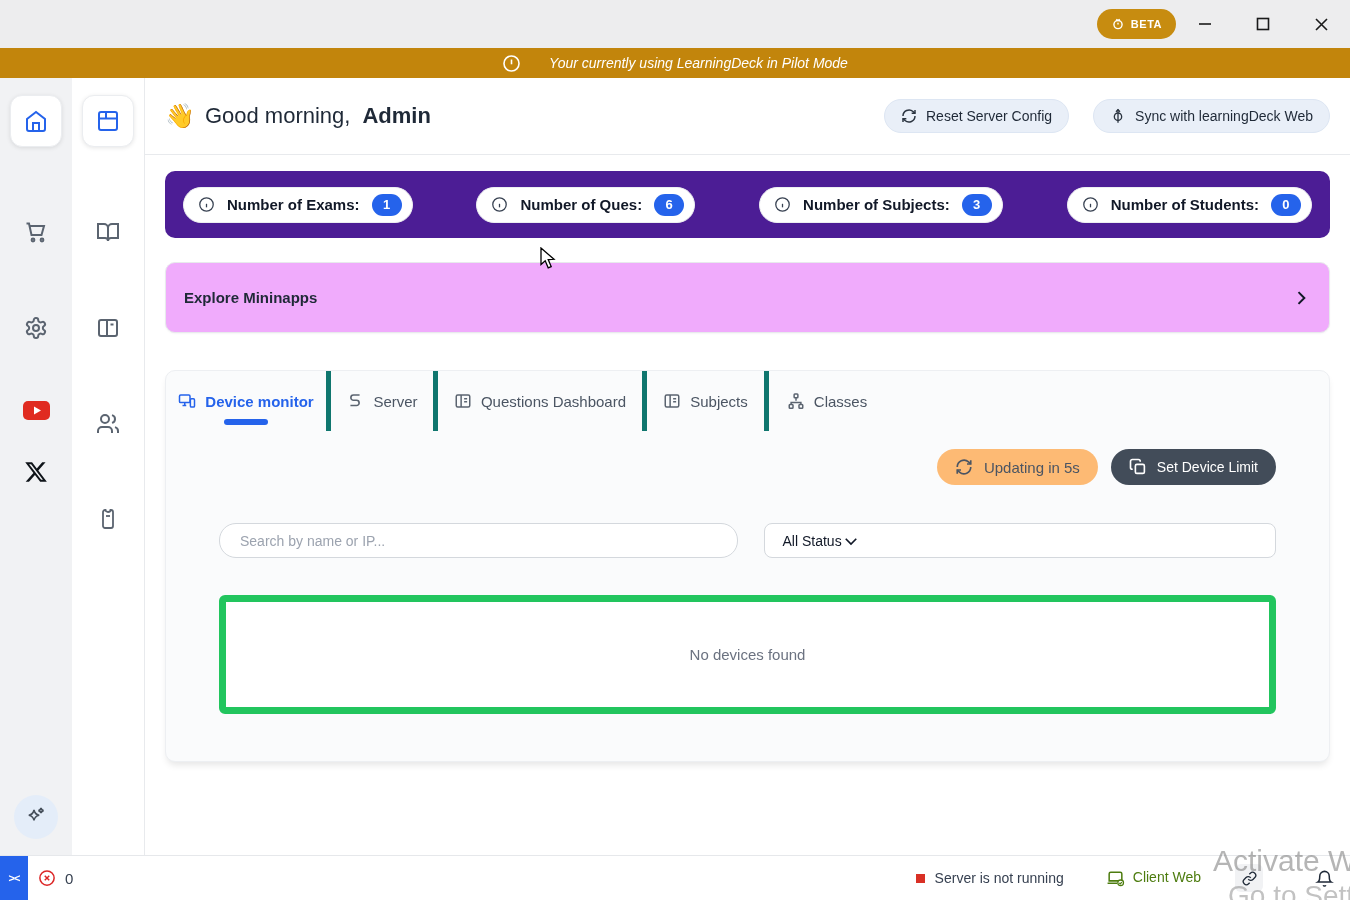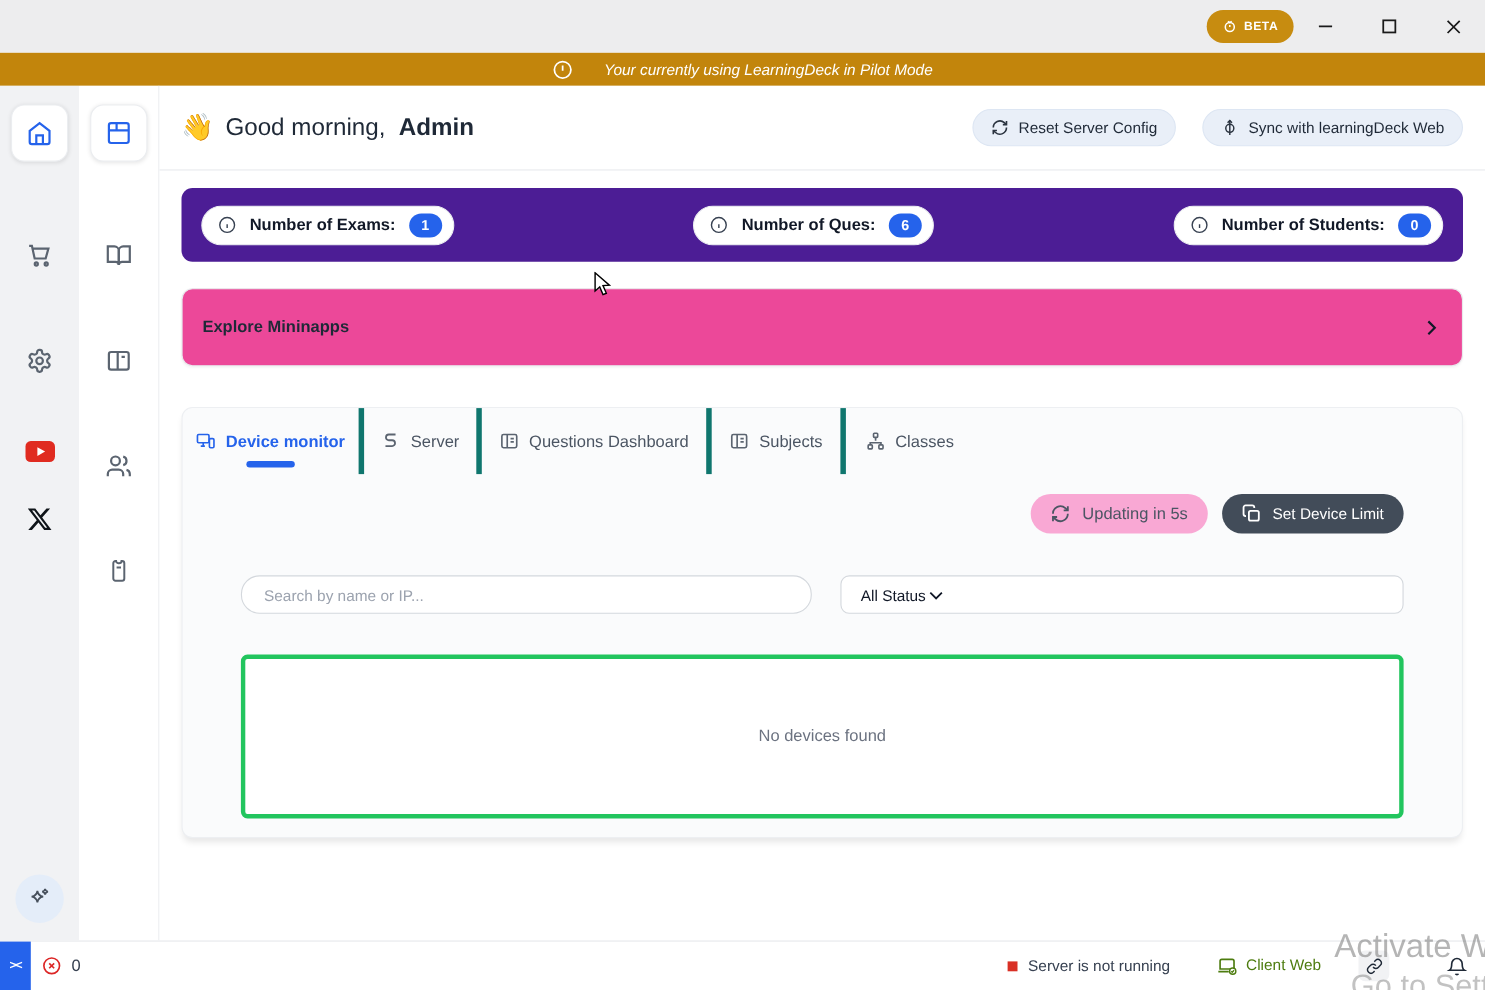--- a/index.html
+++ b/index.html
@@ -35,45 +35,45 @@
   .header-actions { margin-left:auto; display:flex; gap:24px; }
   .h-btn { height:34px; border:1px solid #dde6f3; background:#e9eff8; border-radius:17px; display:flex; align-items:center; gap:9px; padding:0 16px; font-size:14px; color:#1f2937; cursor:pointer; font-family:inherit; }
   .h-btn svg { color:#2b3440; }
 
   .stats-wrap { margin:16px 20px 0; height:67px; background:#4c1d95; border-radius:10px; display:flex; align-items:center; justify-content:space-between; padding:0 18px; }
   .stat-pill { height:36px; background:#fff; border:1px solid #eceef1; border-radius:18px; display:flex; align-items:center; gap:12px; padding:0 10px 0 14px; }
   .stat-label { font-size:15px; font-weight:bold; color:#111827; }
   .stat-badge { min-width:30px; height:22px; border-radius:11px; background:#2563eb; color:#fff; font-size:13px; font-weight:bold; display:flex; align-items:center; justify-content:center; padding:0 6px; }
   .info-ic { color:#374151; }
 
-  .explore-card { margin:24px 20px 0; height:71px; border:1px solid #e8eaed; border-radius:10px; box-shadow:0 1px 2px rgba(0,0,0,.04); display:flex; align-items:center; padding:0 18px; cursor:pointer; background:#ec4899; }
+  .explore-card { margin:24px 20px 0; height:71px; border:1px solid #e8eaed; border-radius:10px; box-shadow:0 1px 2px rgba(0,0,0,.04); display:flex; align-items:center; padding:0 18px; cursor:pointer; background:#f0abfc; }
   .explore-title { font-size:15px; font-weight:bold; }
   .explore-chevron { margin-left:auto; color:#111827; }
 
   .big-card { margin:37px 20px 0; height:392px; background:#fafbfc; border:1px solid #edeff2; border-radius:10px; box-shadow:0 5px 7px -2px rgba(0,0,0,.10); }
   .tabbar { height:60px; display:flex; }
   .tab { position:relative; display:flex; align-items:center; justify-content:center; gap:9px; font-size:15px; color:#4b5563; border-right:5px solid #0f766e; cursor:pointer; background:transparent; }
   .tab svg { color:#5b6470; }
   .tab.active { color:#2563eb; font-weight:bold; }
   .tab.active svg { color:#2563eb; }
   .tab .underline { display:none; }
   .tab.active .underline { display:block; position:absolute; bottom:6px; left:50%; transform:translateX(-50%); width:44px; height:6px; border-radius:3px; background:#2563eb; }
   .t-device { width:165px; } .t-server { width:107px; } .t-questions { width:209px; } .t-subjects { width:122px; } .t-classes { width:116px; border-right:none; }
 
   .dm-toolbar { margin-top:18px; padding:0 53px; display:flex; justify-content:flex-end; gap:13px; }
-  .refresh-pill { height:36px; background:#f9a8d4; border:none; border-radius:18px; display:flex; align-items:center; gap:11px; padding:0 18px; font-size:15px; color:#4b5563; cursor:pointer; font-family:inherit; }
+  .refresh-pill { height:36px; background:#fdba74; border:none; border-radius:18px; display:flex; align-items:center; gap:11px; padding:0 18px; font-size:15px; color:#4b5563; cursor:pointer; font-family:inherit; }
   .limit-btn { height:36px; background:#424c59; border:none; border-radius:18px; display:flex; align-items:center; gap:10px; padding:0 18px; font-size:14px; color:#fff; cursor:pointer; font-family:inherit; }
 
   .dm-filters { margin-top:38px; padding:0 53px; display:flex; gap:26px; }
   .search-input { flex:1; height:35px; border:1px solid #d4d8dd; border-radius:17px; padding:0 20px; font-size:14px; color:#1f2937; background:#fff; font-family:inherit; outline:none; }
   .search-input::placeholder { color:#9ca3af; }
   .status-select { flex:1; height:35px; border:1px solid #d4d8dd; border-radius:8px; background:#fff; display:flex; align-items:center; padding:0 16px 0 18px; font-size:14px; color:#111827; cursor:pointer; }
   .status-select svg { margin-left:auto; color:#111827; }
 
-  .empty-box { margin:37px 53px 0; height:149px; background:#fff; border:4px solid #22c55e; border-radius:6px; display:flex; align-items:center; justify-content:center; }
+  .empty-box { margin:37px 53px 0; height:119px; background:#fff; border:7px solid #22c55e; border-radius:6px; display:flex; align-items:center; justify-content:center; }
   .empty-text { font-size:15px; color:#6b7280; }
 
   
   .statusbar { position:absolute; left:0; bottom:0; width:1350px; height:45px; background:#fff; border-top:1px solid #e6e8eb; display:flex; align-items:center; }
   .corner-sq { width:28px; height:45px; background:#2563eb; color:#fff; display:flex; align-items:center; justify-content:center; font-size:11px; font-weight:bold; letter-spacing:-1px; }
   .err-group { display:flex; align-items:center; gap:9px; margin-left:10px; font-size:15px; color:#374151; }
   .sb-right { margin-left:auto; display:flex; align-items:center; padding-right:16px; }
   .srv-status { display:flex; align-items:center; gap:10px; font-size:14px; color:#374151; }
   .red-sq { width:9px; height:9px; background:#d93025; }
   .client-web { display:flex; gap:8px; font-size:14px; color:#4d7c0f; margin-left:42px; }
@@ -288,20 +288,31 @@
       <span class="stat-badge">6</span>
     </div>
     <div class="stat-pill">
       <span class="info-ic">
         <svg width="17" height="17" viewBox="0 0 24 24" fill="none" stroke="currentColor" stroke-width="1.8">
             <circle cx="12" cy="12" r="9.5"></circle>
             <path d="M12 11v5"></path>
             <path d="M12 7.5h.01" stroke-width="2.4"></path>
           </svg>
       </span>
+      <span class="stat-label">Number of Subjects:</span>
+      <span class="stat-badge">3</span>
+    </div>
+    <div class="stat-pill">
+      <span class="info-ic">
+        <svg width="17" height="17" viewBox="0 0 24 24" fill="none" stroke="currentColor" stroke-width="1.8">
+            <circle cx="12" cy="12" r="9.5"></circle>
+            <path d="M12 11v5"></path>
+            <path d="M12 7.5h.01" stroke-width="2.4"></path>
+          </svg>
+      </span>
       <span class="stat-label">Number of Students:</span>
       <span class="stat-badge">0</span>
     </div>
   </div>
 
   <div class="explore-card">
     <span class="explore-title">Explore Mininapps</span>
     <span class="explore-chevron">
       <svg width="20" height="20" viewBox="0 0 24 24" fill="none" stroke="currentColor" stroke-width="2.4">
           <path d="M9 5l7 7-7 7"></path>

